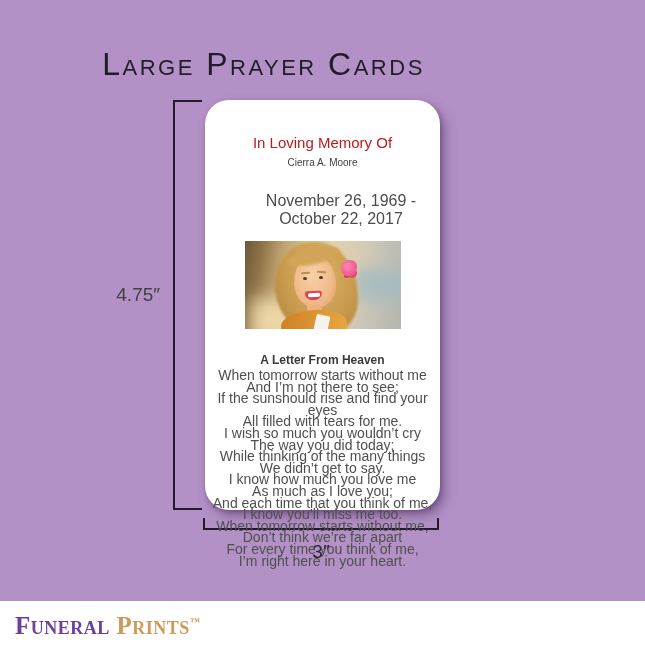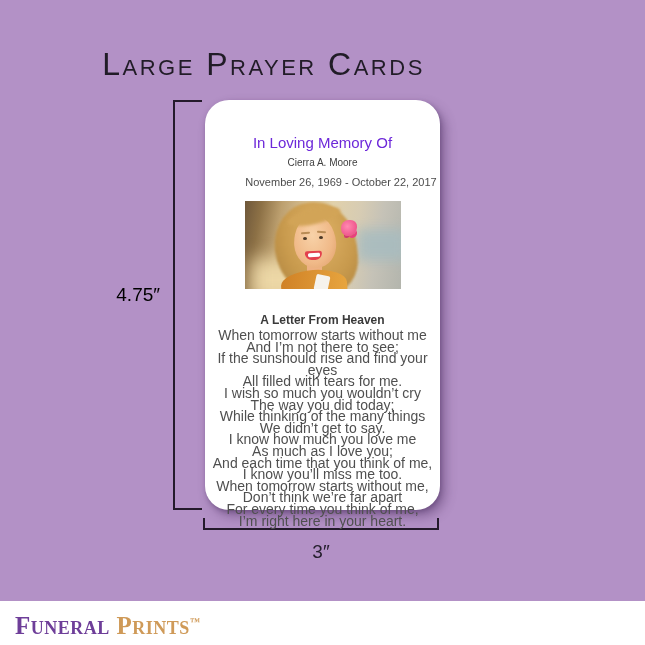--- a/index.html
+++ b/index.html
@@ -13,23 +13,23 @@
     color:#211c27;font-weight:400;
   }
 
   
   .card{
     position:absolute;left:205px;top:100px;width:235px;height:410px;
     background:#ffffff;border-radius:24px;
     box-shadow:5px 6px 12px rgba(70,42,92,.45), 1px 2px 4px rgba(70,42,92,.35);
     text-align:center;color:#474747;
   }
-  .memorial-heading{margin-top:33px;font-size:15px;color:#6d28d9;line-height:19px;}
+  .memorial-heading{margin-top:33px;font-size:15px;color:#b91c1c;line-height:19px;}
   .memorial-name{font-size:10px;color:#404040;line-height:19px;margin-top:1px;}
-  .memorial-dates{font-size:11px;color:#4c4c4c;margin-top:4px;padding-left:37px;}
+  .memorial-dates{font-size:16px;color:#4c4c4c;margin-top:20px;padding-left:37px;}
   .poem-title{margin-top:24px;font-size:12px;font-weight:bold;color:#3a3a3a;}
   .poem{margin-top:3px;font-size:14px;line-height:11.6px;color:#4f4f4f;white-space:pre-line;}
 
   
   .photo{
     position:relative;width:156px;height:88px;margin:13px auto 0;overflow:hidden;
     background:linear-gradient(100deg,#6e573a 0%,#8d7146 10%,#bda06f 22%,#d5be92 36%,#e1d1ab 52%,#d7ccb3 68%,#c5c2b7 82%,#b3b5ad 100%);
   }
   .photo *{position:absolute;}
   .ph-sea{right:-6px;top:28px;width:50px;height:32px;background:#a7bcc0;filter:blur(6px);opacity:.85;}
@@ -60,21 +60,21 @@
 
   
   .dim{position:absolute;background:#241a2b;}
   .dim-v{left:173px;top:100px;width:2px;height:410px;}
   .dim-v-cap-top{left:173px;top:100px;width:29px;height:2px;}
   .dim-v-cap-bot{left:173px;top:508px;width:29px;height:2px;}
   .dim-h{left:203px;top:528px;width:236px;height:2px;}
   .dim-h-cap-l{left:203px;top:518px;width:2px;height:12px;}
   .dim-h-cap-r{left:437px;top:518px;width:2px;height:12px;}
   .height-label{position:absolute;left:85px;top:284px;width:75px;text-align:right;
-    font-size:19px;color:#000000;}
+    font-size:19px;color:#404040;}
   .width-label{position:absolute;left:203px;top:541px;width:236px;text-align:center;
     font-size:19px;color:#27202f;}
 
   
   .footer{position:absolute;left:0;bottom:0;width:645px;height:44px;background:#ffffff;}
   .logo{position:absolute;left:15px;bottom:5px;font-family:"Liberation Serif", serif;
     font-variant:small-caps;font-weight:bold;font-size:25px;letter-spacing:.5px;white-space:nowrap;}
   .logo .brand-funeral{color:#6e3e99;}
   .logo .brand-prints{color:#cf9a58;}
   .logo .brand-tm{color:#cf9a58;font-size:10px;vertical-align:super;font-variant:normal;}

